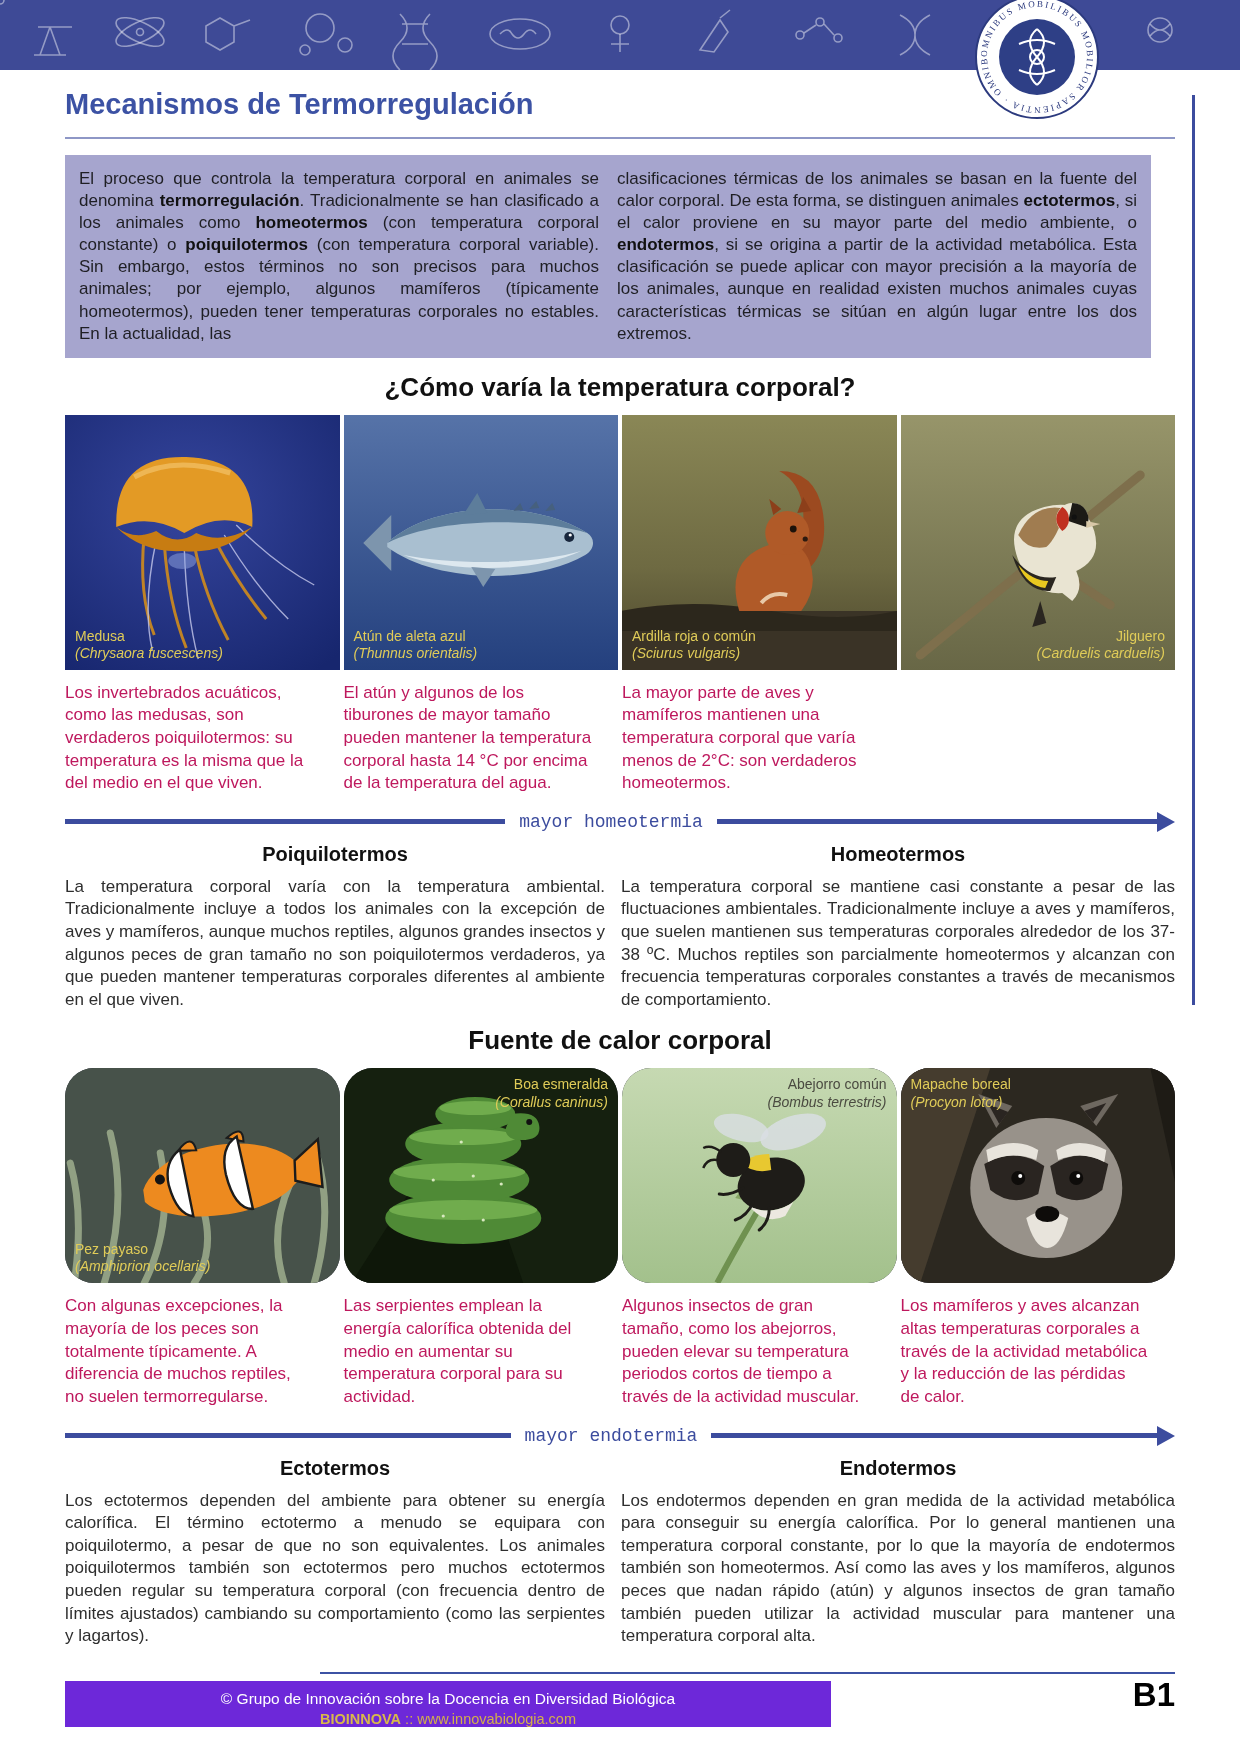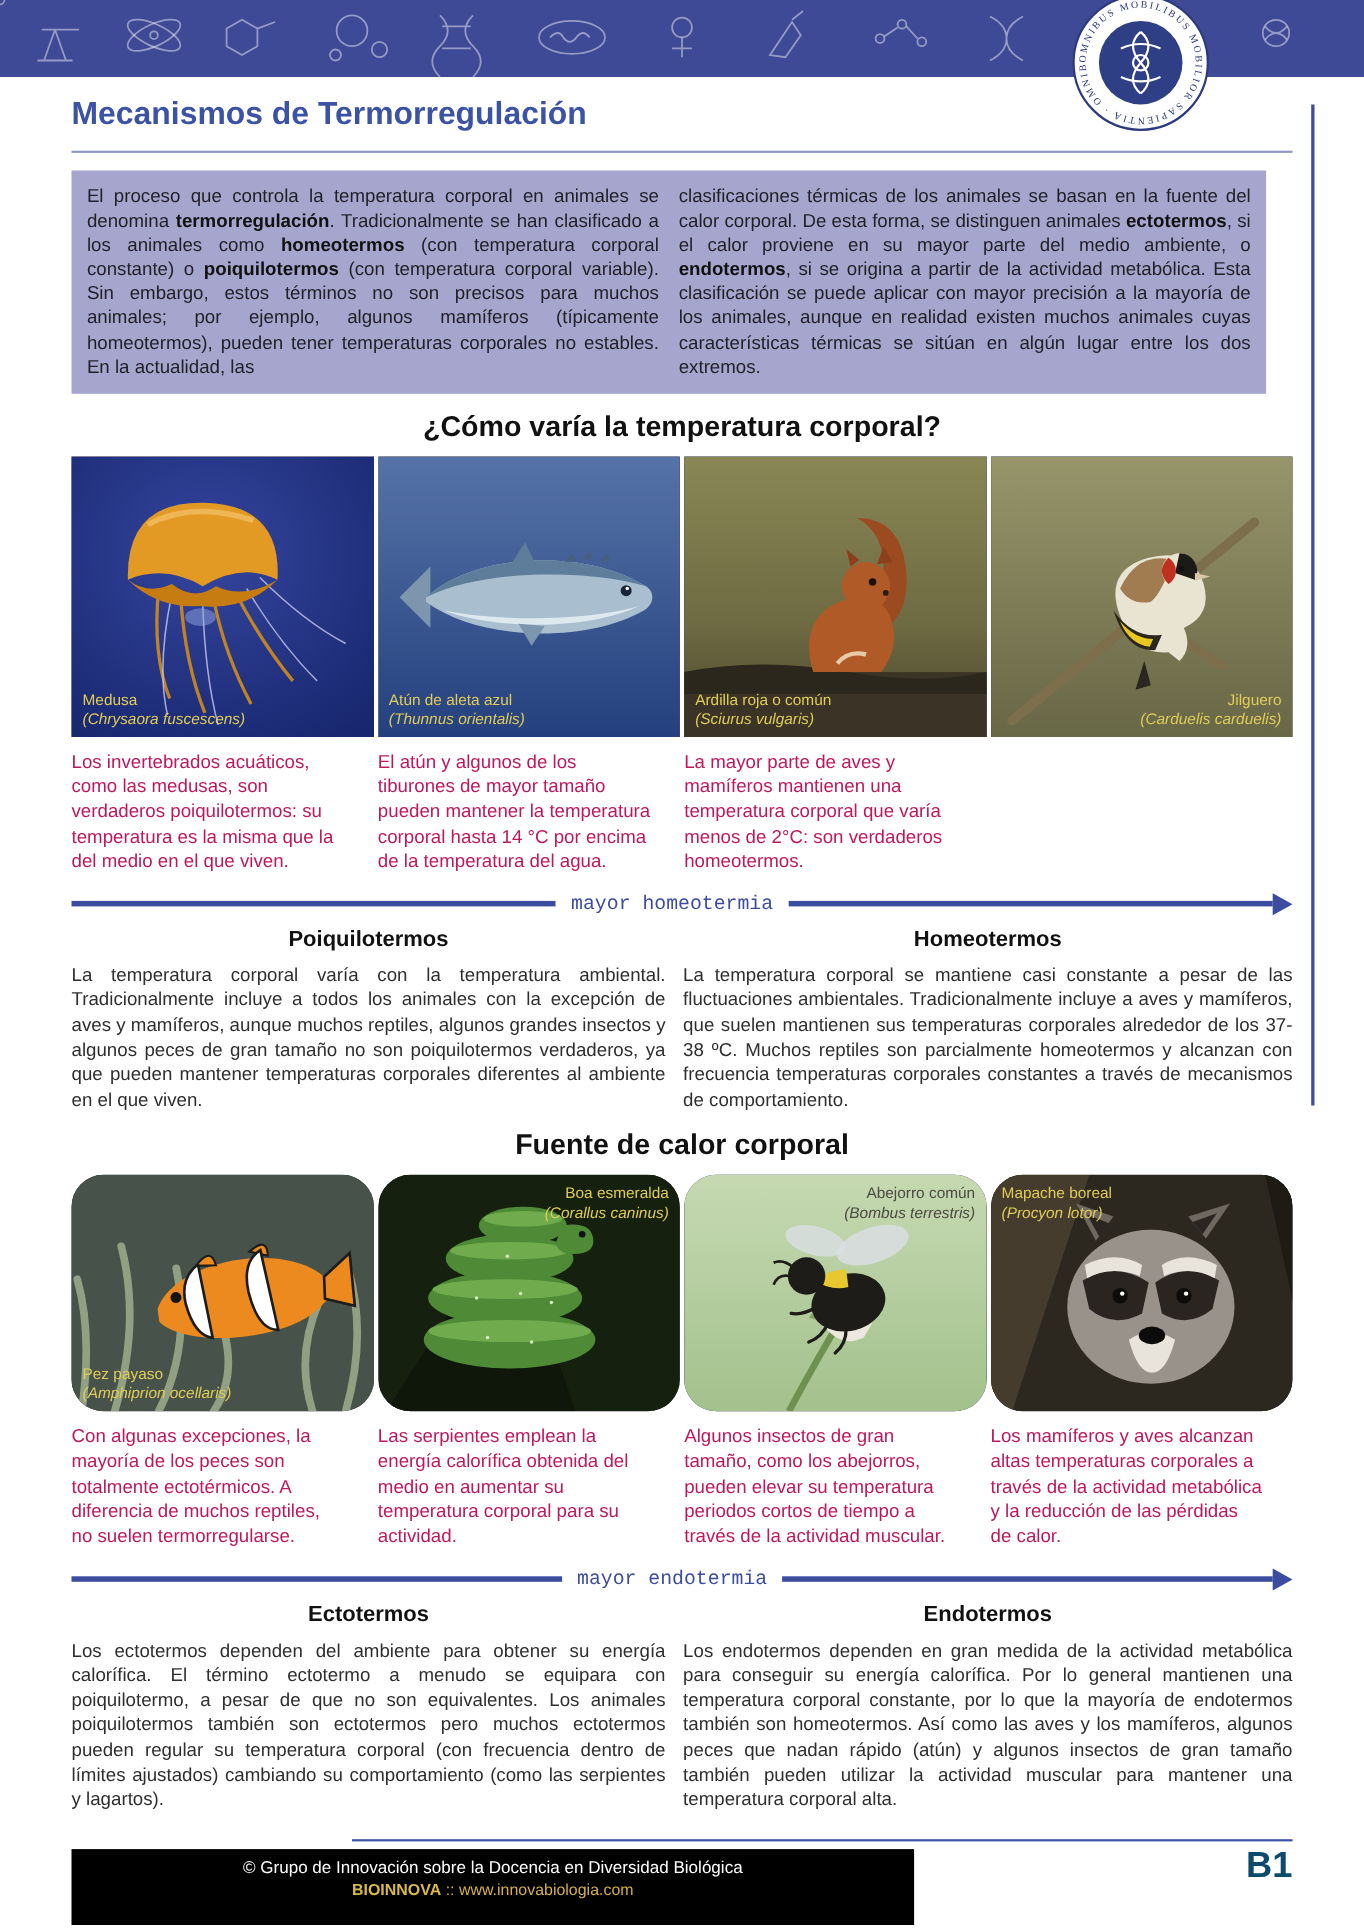--- a/index.html
+++ b/index.html
@@ -40,26 +40,26 @@
   .axis .bar{flex:1;height:5px;background:#3c4c9e;}
   .axis .label{padding:0 14px;font-size:18px;color:#3c4c9e;white-space:nowrap;font-family:Liberation Mono, monospace;}
   .axis .head{width:0;height:0;border-left:18px solid #3c4c9e;border-top:10px solid transparent;
               border-bottom:10px solid transparent;}
   
   .two-col{display:grid;grid-template-columns:540px 1fr;gap:16px;}
   .sub-heading{text-align:center;font-size:20px;font-weight:bold;color:#111;margin:6px 0 10px 0;}
   .para{font-size:17px;line-height:1.33;color:#2e2e2e;text-align:justify;}
   
   .footer-rule{position:absolute;left:320px;width:855px;top:1672px;border-top:2px solid #3c52a4;}
-  .footer-box{position:absolute;left:65px;top:1681px;width:766px;height:69px;background:#000000;
+  .footer-box{position:absolute;left:65px;top:1681px;width:766px;height:46px;background:#6d28d9;
               text-align:center;color:#fff;}
   .footer-box .credit{font-size:15.5px;margin-top:9px;}
   .footer-box .brand-line{font-size:14.5px;margin-top:3px;color:#d3b04a;}
   .footer-box .brand{font-weight:bold;color:#d8b94a;}
-  .page-code{position:absolute;right:65px;top:1676px;font-size:33px;font-weight:bold;color:#0c4a6e;}
+  .page-code{position:absolute;right:65px;top:1676px;font-size:33px;font-weight:bold;color:#000000;}
   .right-rule{position:absolute;left:1192px;top:95px;width:3px;height:910px;background:#3c4c9e;}
 </style>
 </head>
 <body>
 
 <div class="page">
 
   <div class="band">
     <svg class="doodles" viewBox="0 0 1240 70" preserveAspectRatio="none" fill="none" stroke="#ffffff" stroke-opacity="0.45" stroke-width="1.6">
       <path d="M40,55 l10,-28 M60,55 l-10,-28 M38,27 h34 M34,55 h32"></path>
@@ -369,21 +369,21 @@
           <ellipse cx="147" cy="146" rx="12" ry="8" fill="#0e0c0a"></ellipse>
         </svg>
         <div class="cap cap-tl">
           <div>Mapache boreal</div>
           <div class="sci">(Procyon lotor)</div>
         </div>
       </div>
     </div>
 
     <div class="desc-grid">
-      <div class="desc">Con algunas excepciones, la mayoría de los peces son totalmente ectotérmicos. A diferencia de muchos reptiles, no suelen termorregularse.</div>
+      <div class="desc">Con algunas excepciones, la mayoría de los peces son totalmente típicamente. A diferencia de muchos reptiles, no suelen termorregularse.</div>
       <div class="desc">Las serpientes emplean la energía calorífica obtenida del medio en aumentar su temperatura corporal para su actividad.</div>
       <div class="desc">Algunos insectos de gran tamaño, como los abejorros, pueden elevar su temperatura periodos cortos de tiempo a través de la actividad muscular.</div>
       <div class="desc">Los mamíferos y aves alcanzan altas temperaturas corporales a través de la actividad metabólica y la reducción de las pérdidas de calor.</div>
     </div>
 
     <div class="axis">
       <div class="bar"></div>
       <div class="label">mayor endotermia</div>
       <div class="bar"></div>
       <div class="head"></div>

